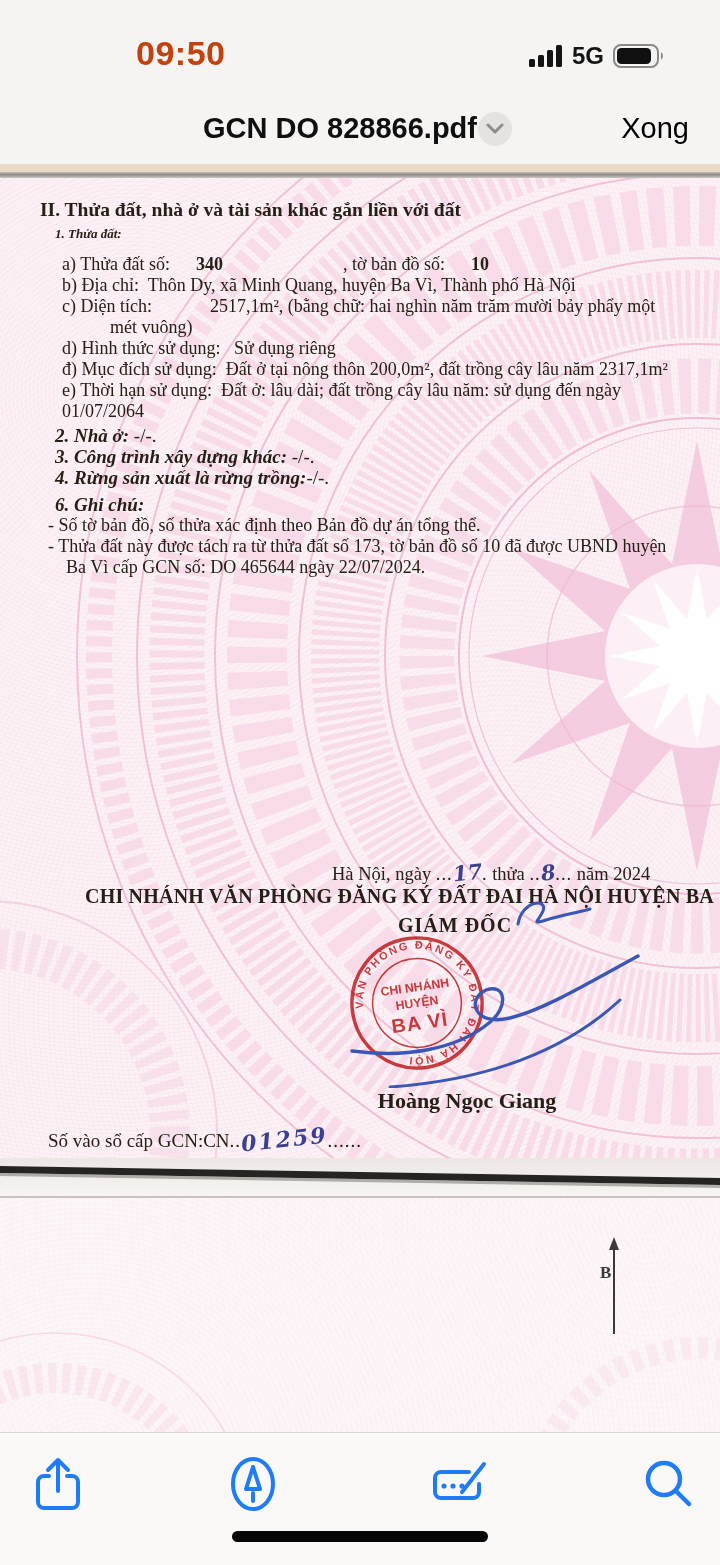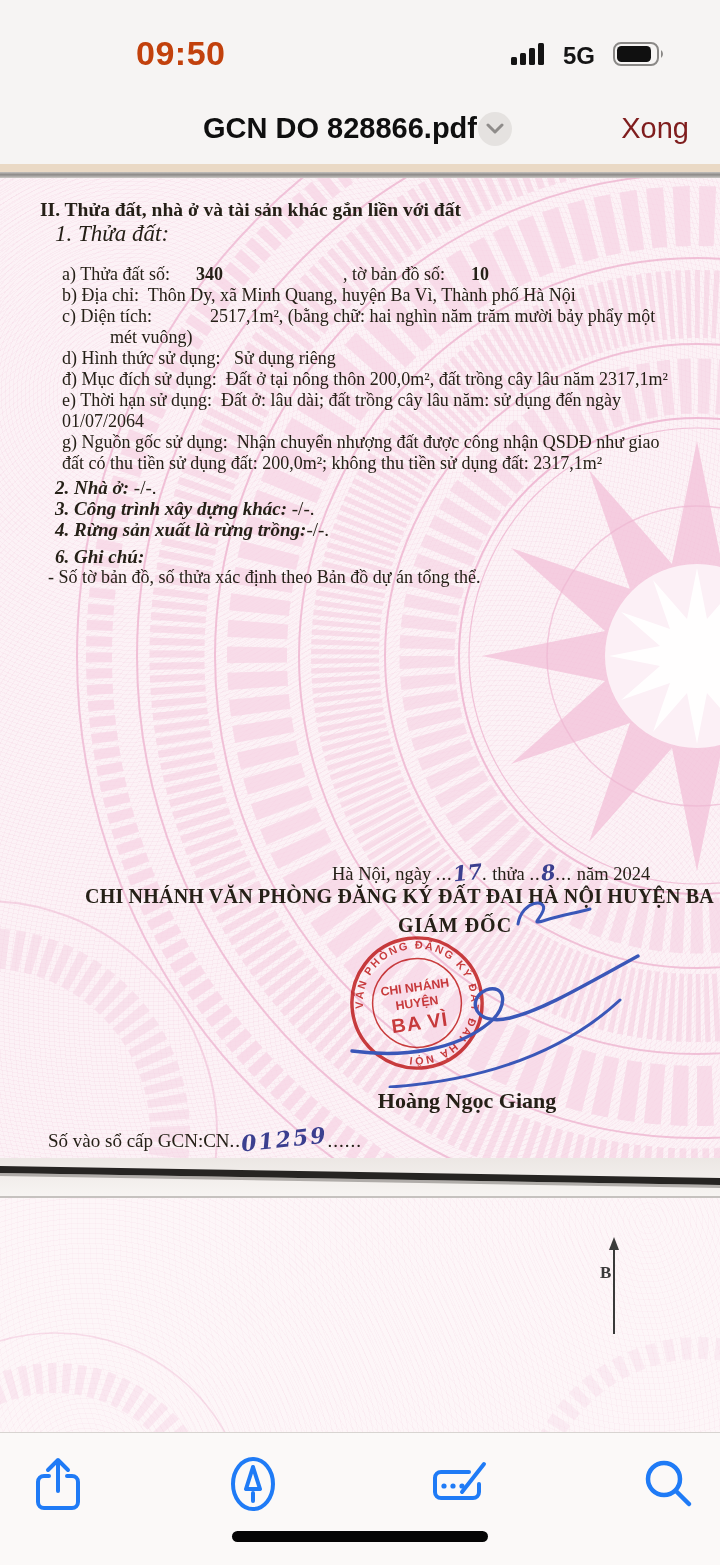--- a/index.html
+++ b/index.html
@@ -5,47 +5,47 @@
   * { margin:0; padding:0; box-sizing:border-box; }
   html,body { background:#000; }
   .screen {
     position:relative; width:720px; height:1565px; margin:0 auto;
     background:#f6f4f3; overflow:hidden;
     font-family:"Liberation Sans", sans-serif;
   }
   
   .status-bar { position:absolute; top:0; left:0; width:720px; height:100px; background:#f6f4f3; }
   .status-time { position:absolute; left:94px; top:34px; font-size:34px; font-weight:700; color:#c2410c; letter-spacing:.5px;margin-left:42px; }
-  .status-right { position:absolute; right:55px; top:42px; display:flex; align-items:flex-start; gap:18px; }
+  .status-right { position:absolute; right:55px; top:42px; display:flex; align-items:center; gap:9px; }
   .network-label { font-size:24px; font-weight:600; color:#141414; }
   
   .title-bar { position:absolute; top:100px; left:0; width:720px; height:64px; background:#f6f4f3; }
   .doc-title { position:absolute; left:203px; top:12px; font-size:29px; font-weight:700; color:#0f0f0f; }
   .chevron-btn { position:absolute; left:478px; top:12px; width:34px; height:34px; border-radius:50%;
     background:#e5e2e0; display:flex; align-items:center; justify-content:center; }
-  .done-btn { position:absolute; right:31px; top:12px; font-size:29px; font-weight:500; color:#7f1d1d;
+  .done-btn { position:absolute; right:31px; top:12px; font-size:29px; font-weight:500; color:#000000;
     background:none; border:none; font-family:"Liberation Sans",sans-serif; }
   
   .pdf-area { position:absolute; top:164px; left:0; width:720px; height:1268px; background:#dcd8d5; }
   .edge-tan { height:8px; background:#ead9c5; }
   .edge-gray { height:6px; background:linear-gradient(to bottom,#c2bfbd,#8d8a88 45%,#cbc8c5); }
   .page { position:relative; width:720px; overflow:hidden; }
   .page1 {
     height:980px;
     background:
       repeating-radial-gradient(circle at 18% 22%, rgba(233,166,198,.10) 0 1px, rgba(255,255,255,0) 1px 4px),
       repeating-radial-gradient(circle at 70% 85%, rgba(233,166,198,.09) 0 1px, rgba(255,255,255,0) 1px 5px),
       #fcf2f6;
   }
   .drum, .page2-deco { position:absolute; top:0; left:0; pointer-events:none; }
   
   .doc-body { position:relative; padding:21px 38px 0 40px; color:#252017;
     font-family:"Liberation Serif", serif; font-size:18px; line-height:21px; }
   .h2 { font-weight:700; font-size:19.5px; margin-bottom:3px; }
-  .sub1 { font-weight:400; font-style:italic; margin-left:15px; margin-bottom:20px; font-size:23px; }
+  .sub1 { font-weight:700; font-style:italic; margin-left:15px; margin-bottom:10px; font-size:13px; }
   .ln { margin-left:22px; }
   .hang48 { padding-left:48px; text-indent:-48px; }
   .bold { font-weight:700; }
   .gapA { display:inline-block; width:26px; }
   .gapB { display:inline-block; width:120px; }
   .gapC { display:inline-block; width:58px; }
   .num-item { margin-left:15px; font-size:19px; }
   .num-item .lbl { font-weight:700; font-style:italic; }
   .num-item .val { font-weight:400; }
   .mt2 { margin-top:3px; }
@@ -156,26 +156,26 @@
         <div class="ln">
           <span>a) Thửa đất số:</span><span class="gapA"></span><span class="bold">340</span><span class="gapB"></span><span>, tờ bản đồ số:</span><span class="gapA"></span><span class="bold">10</span>
         </div>
         <div class="ln">b) Địa chỉ:&nbsp; Thôn Dy, xã Minh Quang, huyện Ba Vì, Thành phố Hà Nội</div>
         <div class="ln hang48">
           <span>c) Diện tích:</span><span class="gapC"></span><span>2517,1m², (bằng chữ: hai nghìn năm trăm mười bảy phẩy một mét vuông)</span>
         </div>
         <div class="ln">d) Hình thức sử dụng:&nbsp;&nbsp; Sử dụng riêng</div>
         <div class="ln">đ) Mục đích sử dụng:&nbsp; Đất ở tại nông thôn 200,0m², đất trồng cây lâu năm 2317,1m²</div>
         <div class="ln">e) Thời hạn sử dụng:&nbsp; Đất ở: lâu dài; đất trồng cây lâu năm: sử dụng đến ngày 01/07/2064</div>
-        <div class="ln">g) Nguồn gốc sử dụng:&nbsp; Nhận chuyển nhượng đất được công nhận QSDĐ như giao đất có thu tiền sử dụng đất: 200,0m²; không thu tiền sử dụng đất: 2317,1m²</div>
         <div class="num-item mt2"><span class="lbl">2. Nhà ở:</span> <span class="val">-/-.</span></div>
         <div class="num-item"><span class="lbl">3. Công trình xây dựng khác:</span> <span class="val">-/-.</span></div>
         <div class="num-item"><span class="lbl">4. Rừng sản xuất là rừng trồng:</span><span class="val">-/-.</span></div>
         <div class="num-item mt4"><span class="lbl">6. Ghi chú:</span></div>
         <div class="note">- Số tờ bản đồ, số thửa xác định theo Bản đồ dự án tổng thể.</div>
+        <div class="note2">- Thửa đất này được tách ra từ thửa đất số 173, tờ bản đồ số 10 đã được UBND huyện Ba Vì cấp GCN số: DO 465644 ngày 22/07/2024.</div>
       </div>
 
       <div class="abs date-line">
         <span>Hà Nội, ngày</span>
         <span class="dots">...</span><span class="ink">17</span><span class="dots">.</span>
         <span>thửa</span>
         <span class="dots">..</span><span class="ink">8</span><span class="dots">...</span>
         <span>năm 2024</span>
       </div>
 

